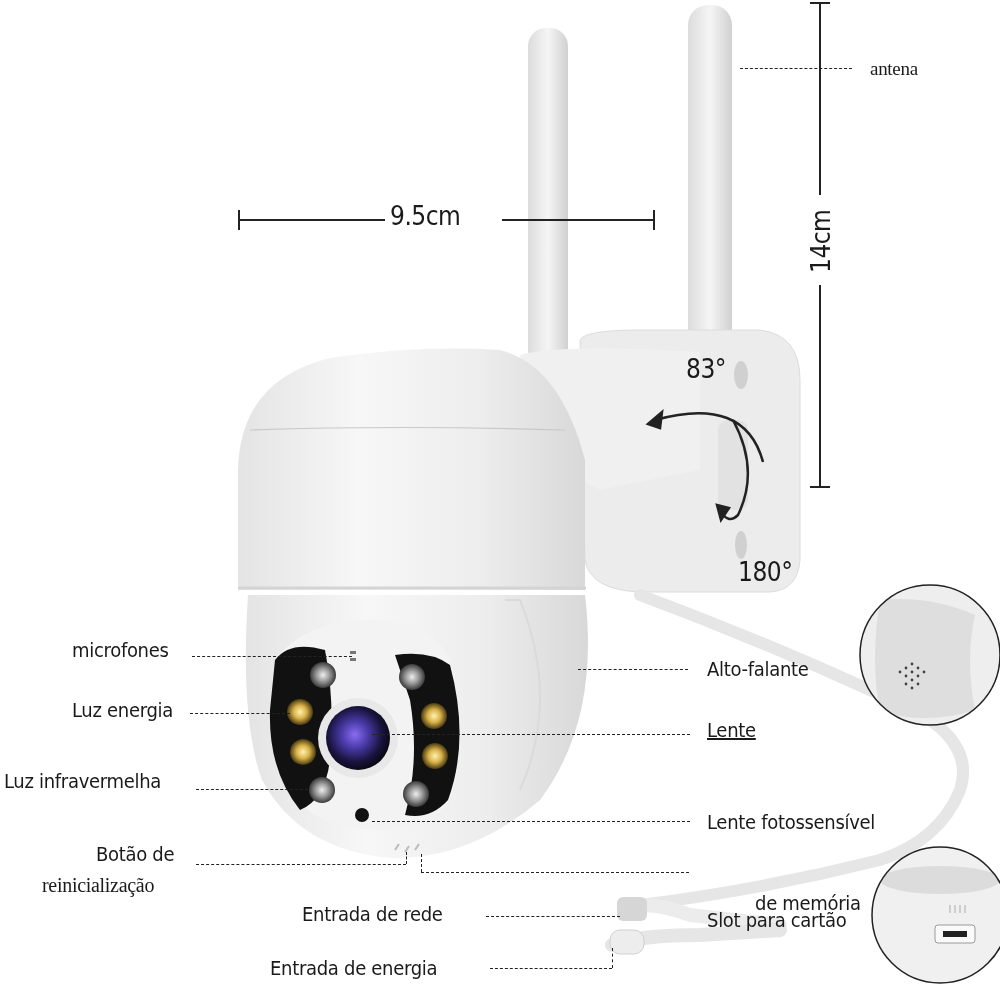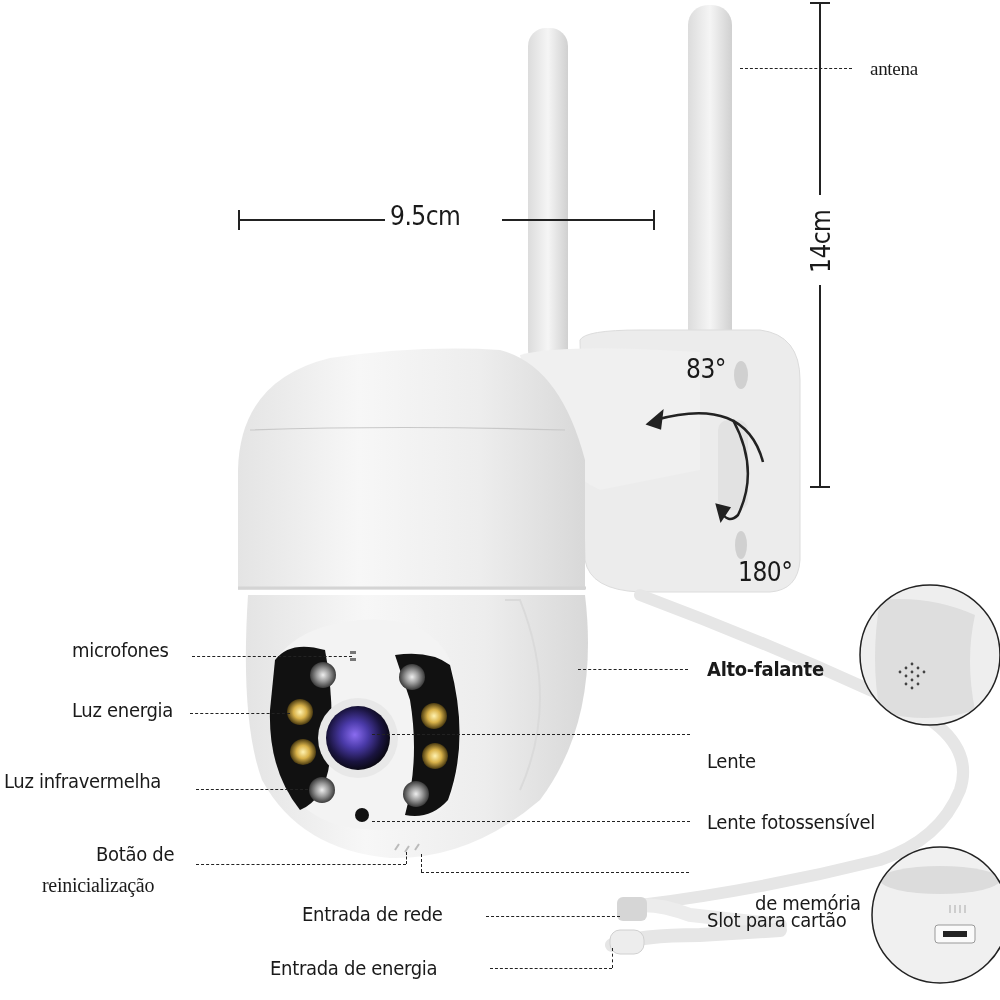--- a/index.html
+++ b/index.html
@@ -176,24 +176,24 @@
 
 <div class="dim" style="left:390px;top:201px;">9.5cm</div>
 <div class="dim" style="left:794px;top:228px;transform:rotate(-90deg);transform-origin:left top;top:273px;left:806px;">14cm</div>
 <div class="dim" style="left:686px;top:354px;">83°</div>
 <div class="dim" style="left:738px;top:509px;margin-top:48px;">180°</div>
 
 <div class="dash" style="left:740px;top:68px;width:112px;"></div>
 <div class="lbl" style="left:870px;top:57px;font-size:19px;font-family:Liberation Serif, serif;">antena</div>
 
 <div class="dash" style="left:578px;top:669px;width:110px;"></div>
-<div class="lbl" style="left:707px;top:657px;font-weight:bold;">Alto-falante</div>
+<div class="lbl" style="left:707px;top:657px;">Alto-falante</div>
 
 <div class="dash" style="left:372px;top:734px;width:318px;"></div>
-<div class="lbl" style="left:707px;top:749px;">Lente</div>
+<div class="lbl" style="left:707px;top:718px;text-decoration:underline;">Lente</div>
 
 <div class="dash" style="left:372px;top:821px;width:318px;"></div>
 <div class="lbl" style="left:707px;top:810px;">Lente fotossensível</div>
 
 <div class="vdash" style="left:421px;top:854px;height:18px;"></div>
 <div class="dash" style="left:421px;top:872px;width:268px;"></div>
 <div class="lbl" style="left:707px;top:860px;margin-top:48px;">Slot para cartão</div>
 <div class="lbl" style="left:707px;top:891px;margin-left:48px;">de memória</div>
 
 <div class="lbl r" style="left:72px;top:638px;">microfones</div>

